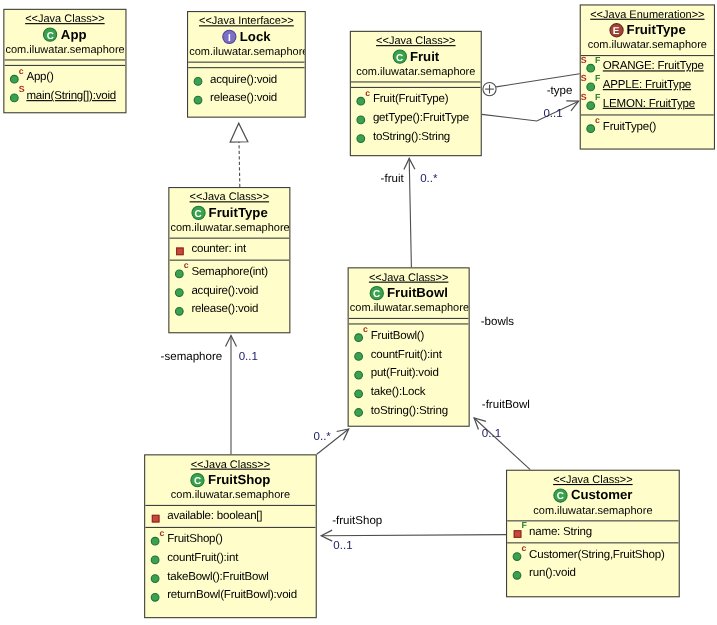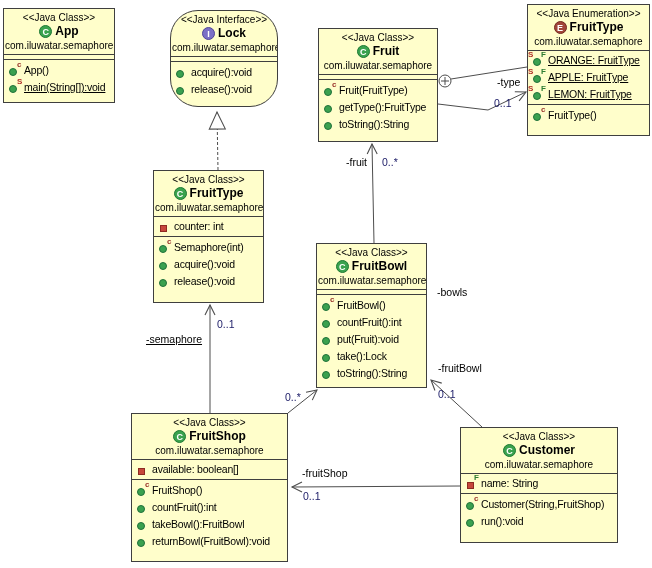--- a/index.html
+++ b/index.html
@@ -3,21 +3,21 @@
 <meta charset="utf-8">
 <style>
   html,body{margin:0;padding:0;background:#ffffff;}
   #canvas{position:relative;font-family:"Liberation Sans",sans-serif;color:#000;overflow:hidden;background:#fff;}
   #boxes,#labels{position:absolute;left:0;top:0;width:100%;height:100%;}
   #connector-layer{position:absolute;left:0;top:0;z-index:2;pointer-events:none;}
   #boxes{z-index:1;}
   #labels{z-index:3;pointer-events:none;}
   .uml-box{position:absolute;background:#FFFECB;border:1px solid #3F3F3F;box-sizing:border-box;display:flex;flex-direction:column;overflow:hidden;}
   .hdr{padding:3px 1px 2px;text-align:center;}
-  .stereo{font-size:10px;line-height:12px;}
+  .stereo{font-size:10px;line-height:12px;text-decoration:underline;}
   .namerow{font-size:12px;font-weight:bold;line-height:15px;display:flex;align-items:center;justify-content:center;gap:3px;}
   .kicon{width:13px;height:13px;min-width:13px;border-radius:50%;color:#fff;font-size:9px;font-weight:bold;line-height:13px;text-align:center;display:inline-block;box-sizing:border-box;}
   .pkg{font-size:10px;line-height:13px;}
   .fields{border-top:1px solid #3F3F3F;min-height:5px;padding:1px 0;}
   .fields.empty{min-height:4px;padding:0;}
   .methods{border-top:1px solid #3F3F3F;padding:2px 0 2px;flex:1;}
   .mrow{display:flex;align-items:center;gap:3px;padding:1px 3px;font-size:10.5px;line-height:15px;white-space:nowrap;letter-spacing:-0.2px;}
   .micon{position:relative;width:14px;height:13px;min-width:14px;display:inline-block;}
   .mshape{position:absolute;left:2px;top:4px;width:8px;height:8px;box-sizing:border-box;}
   .shape-circle{background:#3BA14F;border:1px solid #20713A;border-radius:50%;}
@@ -54,21 +54,21 @@
           </div>
           <div class="mrow">
             <span class="micon">
               <span class="mshape shape-circle"></span>
               <span class="supR" style="color: rgb(176, 48, 40);">S</span>
             </span>
             <span class="mlabel u">main(String[]):void</span>
           </div>
         </div>
       </div>
-      <div class="uml-box" style="left: 170px; top: 10px; width: 108px; height: 97px; border-radius: 28px;">
+      <div class="uml-box" style="left: 170px; top: 10px; width: 108px; height: 97px;">
         <div class="hdr">
           <div class="stereo">&lt;&lt;Java Interface&gt;&gt;</div>
           <div class="namerow">
             <span class="kicon" style="background: rgb(123, 111, 198); border: 1px solid rgb(79, 68, 153);">I</span>
             <span class="cname">Lock</span>
           </div>
           <div class="pkg">com.iluwatar.semaphore</div>
         </div>
         <div class="fields empty"></div>
         <div class="methods">
@@ -345,21 +345,21 @@
           <circle cx="445" cy="81" r="6" fill="#FFFFFF" stroke="#4D4D4D"></circle>
           <line x1="441" y1="81" x2="449" y2="81" stroke="#4D4D4D"></line>
           <line x1="445" y1="77" x2="445" y2="85" stroke="#4D4D4D"></line>
         </g>
         <polyline points="288,413 317,390" fill="none" stroke="#4D4D4D" stroke-width="1" marker-end="url(#mk-arrow)"></polyline>
         <polyline points="482,427 431,380" fill="none" stroke="#4D4D4D" stroke-width="1" marker-end="url(#mk-arrow)"></polyline>
         <polyline points="460,486 292,487" fill="none" stroke="#4D4D4D" stroke-width="1" marker-end="url(#mk-arrow)"></polyline>
       </g>
   </svg>
   <div id="labels">
-      <div class="clabel role" style="left: 146px; top: 333px; text-decoration: underline;">-semaphore</div>
+      <div class="clabel role" style="left: 146px; top: 318px;">-semaphore</div>
       <div class="clabel mult" style="left: 217px; top: 318px;">0..1</div>
       <div class="clabel role" style="left: 346px; top: 156px;">-fruit</div>
       <div class="clabel mult" style="left: 382px; top: 156px;">0..*</div>
       <div class="clabel role" style="left: 497px; top: 76px;">-type</div>
       <div class="clabel mult" style="left: 494px; top: 97px;">0..1</div>
       <div class="clabel role" style="left: 437px; top: 286px;">-bowls</div>
       <div class="clabel mult" style="left: 285px; top: 391px;">0..*</div>
       <div class="clabel role" style="left: 438px; top: 362px;">-fruitBowl</div>
       <div class="clabel mult" style="left: 438px; top: 388px;">0..1</div>
       <div class="clabel role" style="left: 302px; top: 467px;">-fruitShop</div>

